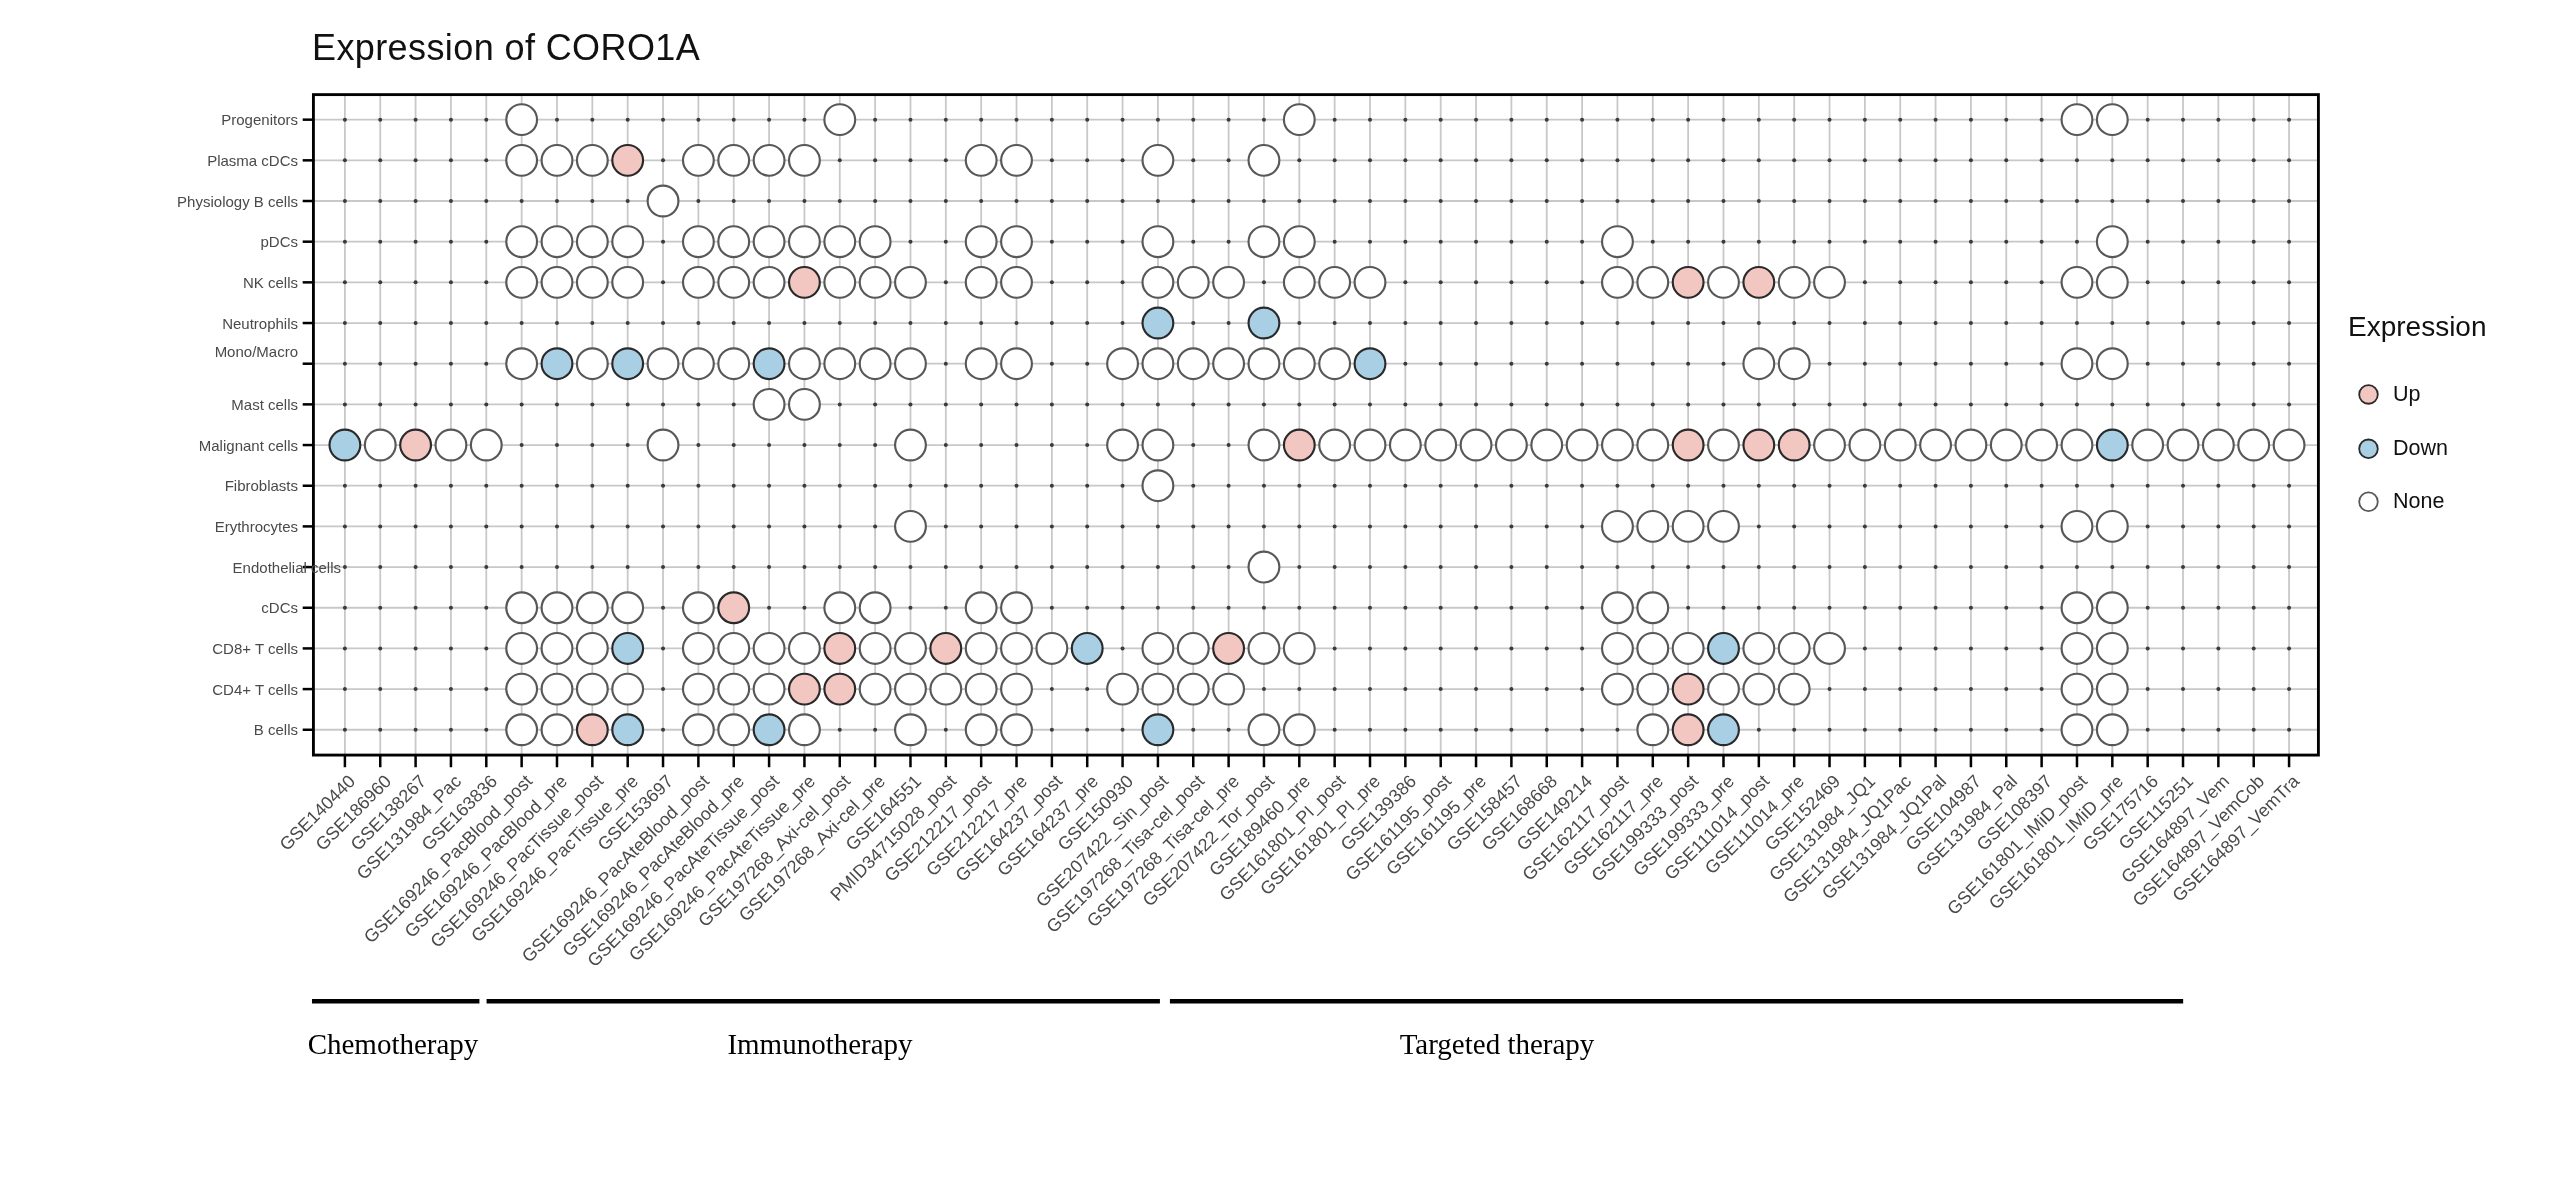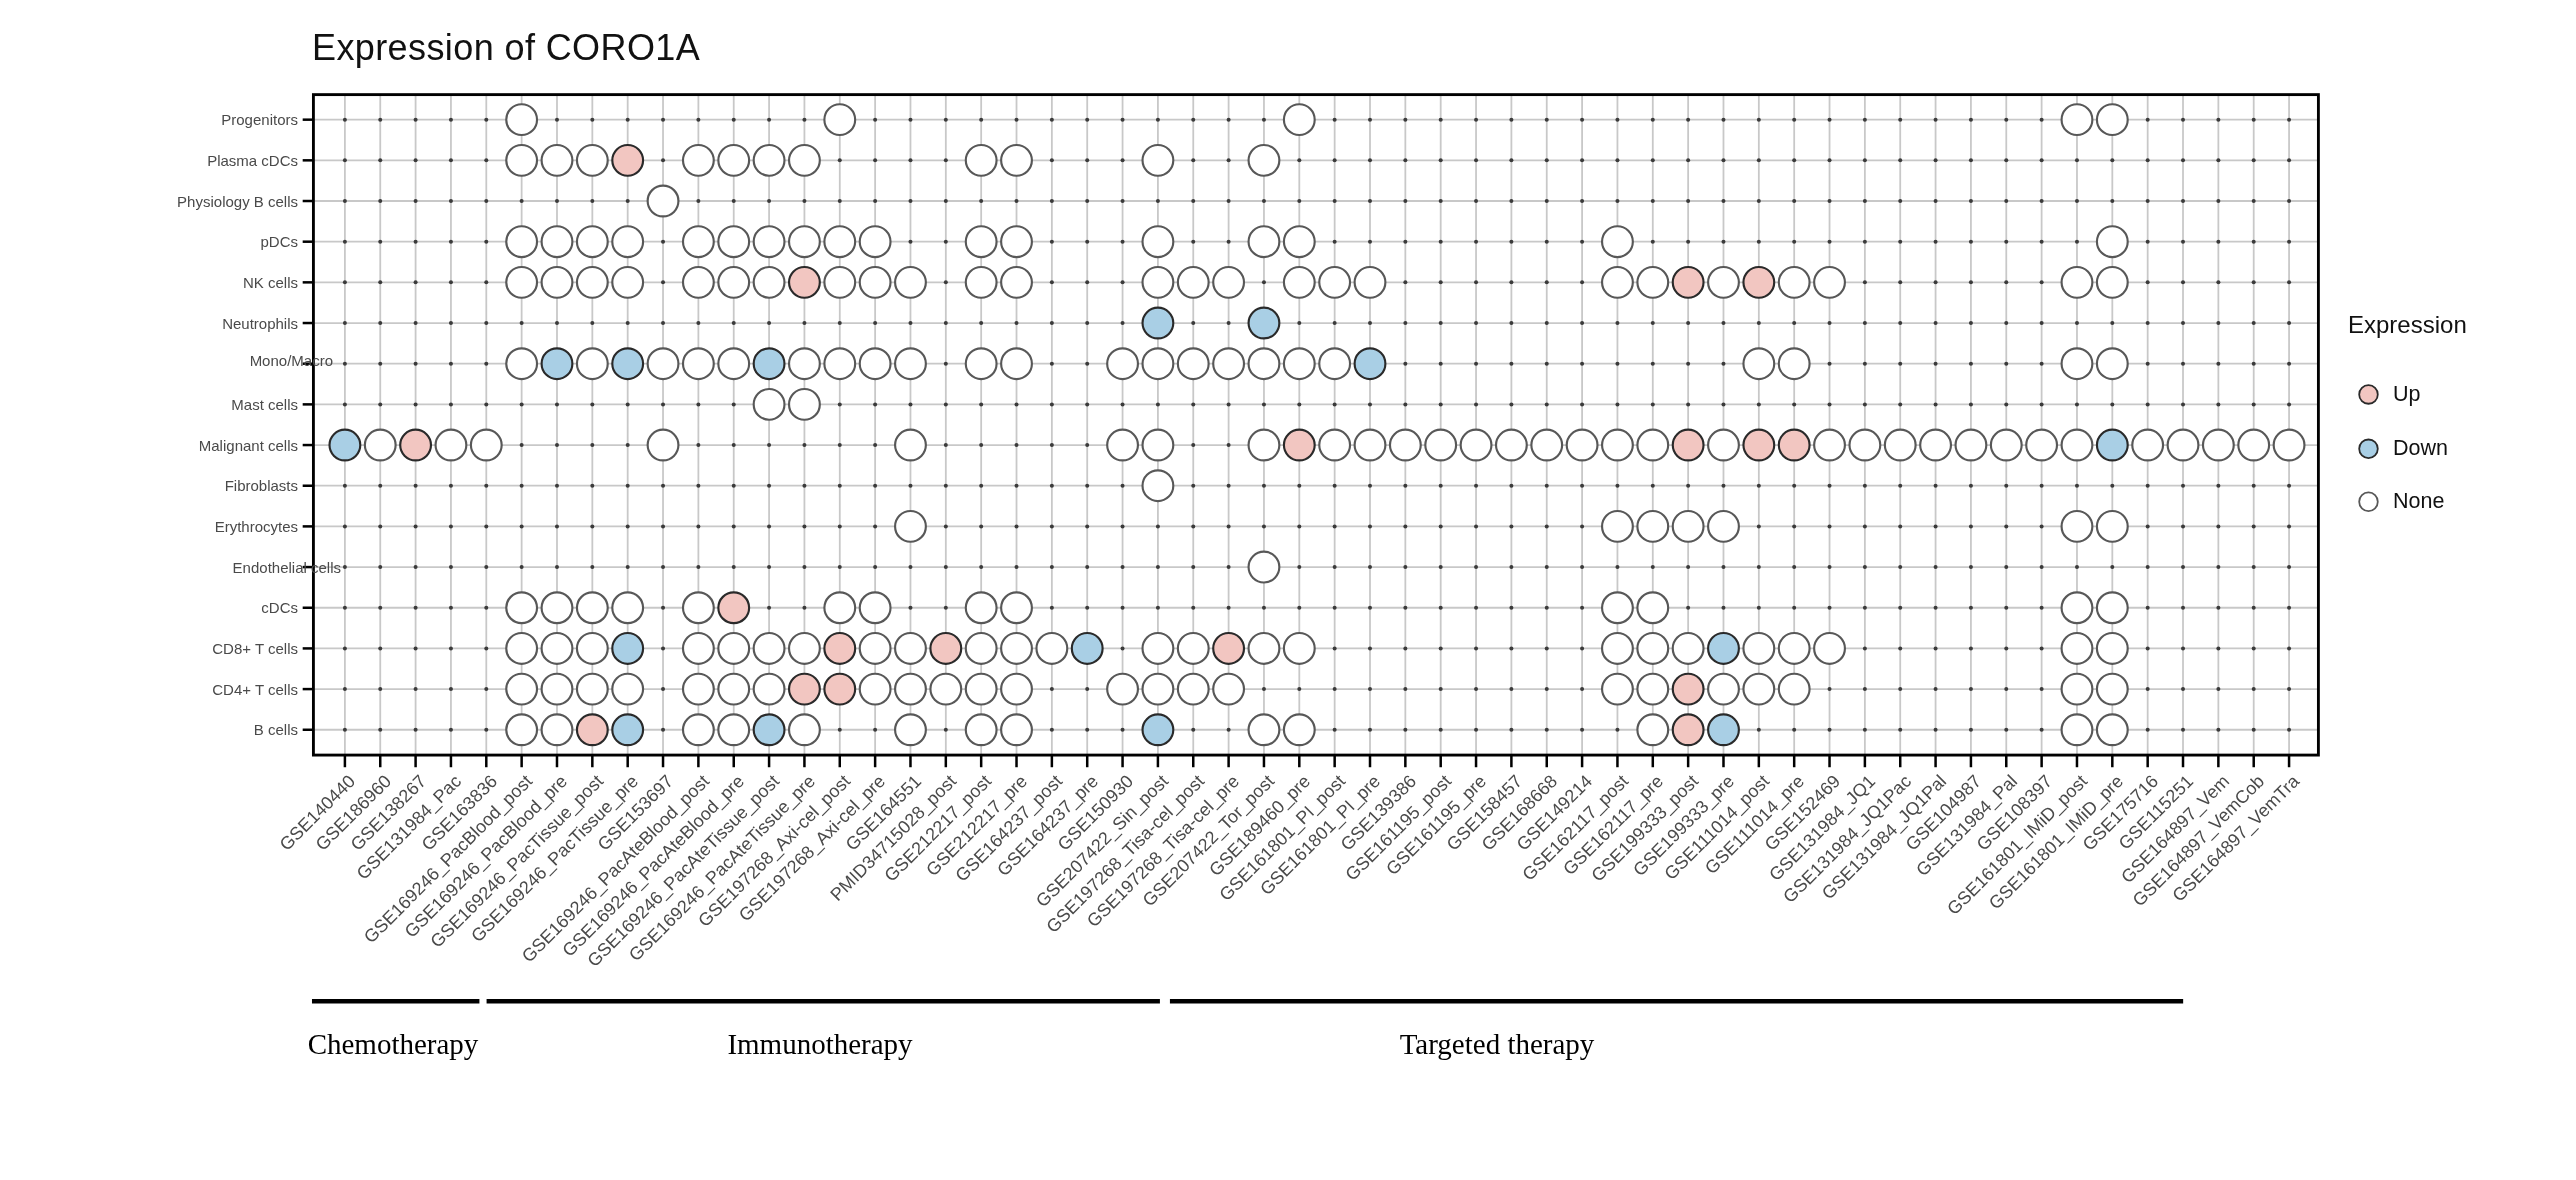--- a/index.html
+++ b/index.html
@@ -3,21 +3,21 @@
 <meta charset="utf-8">
 <style>
   html,body{margin:0;padding:0;background:#fff;}
   #figure{position:relative;width:2576px;height:1181px;background:#fff;
           font-family:"Liberation Sans", sans-serif;overflow:hidden;}
   #gfx{position:absolute;left:0;top:0;}
   .title{position:absolute;left:312px;top:27px;font-size:36px;color:#111;letter-spacing:0.4px;}
   .rowlab{position:absolute;width:298px;text-align:right;font-size:15px;color:#4a4a4a;line-height:29px;}
   .collab{position:absolute;width:401px;text-align:right;font-size:18px;color:#4a4a4a;
           white-space:nowrap;transform:rotate(-45deg);transform-origin:100% 0%;line-height:20px;}
-  .legtitle{position:absolute;left:2348px;top:311px;font-size:24px;color:#111;}
+  .legtitle{position:absolute;left:2348px;top:311px;font-size:28px;color:#111;}
   .leglab{position:absolute;left:2393px;font-size:21.5px;color:#111;line-height:24px;}
   .grouplab{position:absolute;width:458px;text-align:center;top:1028px;
             font-family:"Liberation Serif", serif;font-size:29px;color:#000;}
 </style>
 </head>
 <body>
 
 <div id="figure">
   <svg id="gfx" width="2576" height="1181" viewBox="0 0 3600 1650">
       <line x1="482" y1="132" x2="482" y2="1055" stroke="#C8C8C8" stroke-width="2.5"></line>
@@ -1300,21 +1300,21 @@
     </svg>
   <div class="title">Expression of CORO1A</div>
   <div class="legtitle">Expression</div>
   <div id="labels">
       <div class="rowlab" style="left: 0px; top: 105px;">Progenitors</div>
       <div class="rowlab" style="left: 0px; top: 146px;">Plasma cDCs</div>
       <div class="rowlab" style="left: 0px; top: 187px;">Physiology B cells</div>
       <div class="rowlab" style="left: 0px; top: 227px;">pDCs</div>
       <div class="rowlab" style="left: 0px; top: 268px;">NK cells</div>
       <div class="rowlab" style="left: 0px; top: 309px;">Neutrophils</div>
-      <div class="rowlab" style="left: 0px; top: 346px; margin-left: 35px;">Mono/Macro</div>
+      <div class="rowlab" style="left: 0px; top: 337px;">Mono/Macro</div>
       <div class="rowlab" style="left: 0px; top: 390px;">Mast cells</div>
       <div class="rowlab" style="left: 0px; top: 431px;">Malignant cells</div>
       <div class="rowlab" style="left: 0px; top: 471px;">Fibroblasts</div>
       <div class="rowlab" style="left: 0px; top: 512px;">Erythrocytes</div>
       <div class="rowlab" style="left: 0px; top: 553px; margin-left: 43px;">Endothelial cells</div>
       <div class="rowlab" style="left: 0px; top: 593px;">cDCs</div>
       <div class="rowlab" style="left: 0px; top: 634px;">CD8+ T cells</div>
       <div class="rowlab" style="left: 0px; top: 675px;">CD4+ T cells</div>
       <div class="rowlab" style="left: 0px; top: 715px;">B cells</div>
       <div class="collab" style="left: -56px; top: 771px;">GSE140440</div>

